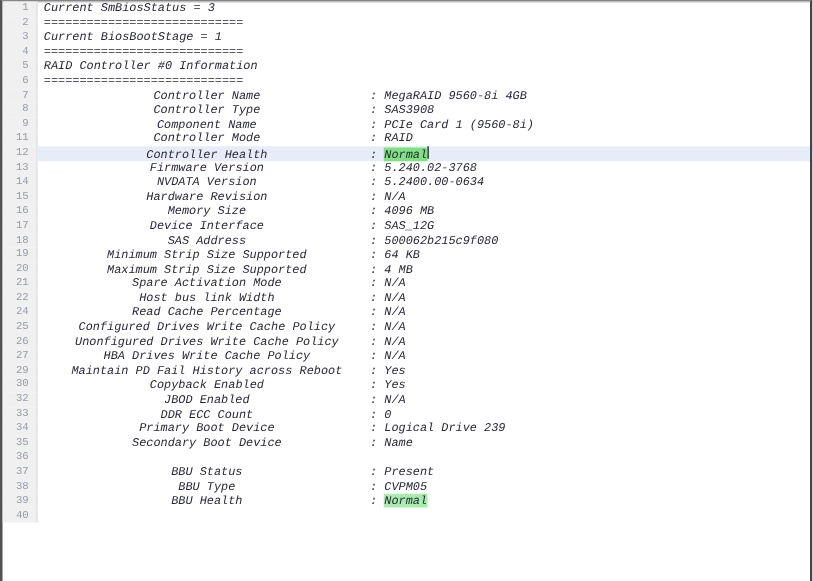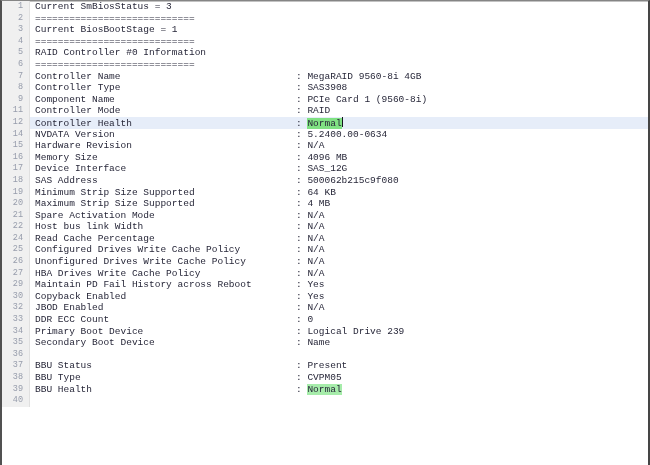--- a/index.html
+++ b/index.html
@@ -35,25 +35,26 @@
     color: var(--line-number-color);
     font-size: 8.5px;
     text-align: right;
     padding-right: 6px;
   }
 
   .content {
     flex: 1 1 auto;
     padding-left: 5px;
     color: var(--text-color);
+    font-style: italic;
   }
 
   .row.hl-row .content { background: var(--hl-row); }
 
-  .label { display: inline-block; width: 261px; }
+  .label { display: inline-block; width: 261px; text-align: center; }
 
   .value.hl-green { background: var(--hl-green); }
   .value.hl-green-light { background: var(--hl-green-light); }
 
   .caret {
     display: inline-block;
     width: 1px;
     height: 10px;
     background: #15151f;
     vertical-align: -1px;
@@ -67,20 +68,21 @@
     <div class="row"><div class="gutter">2</div><div class="content"><span class="text">============================</span></div></div>
     <div class="row"><div class="gutter">3</div><div class="content"><span class="text">Current BiosBootStage = 1</span></div></div>
     <div class="row"><div class="gutter">4</div><div class="content"><span class="text">============================</span></div></div>
     <div class="row"><div class="gutter">5</div><div class="content"><span class="text">RAID Controller #0 Information</span></div></div>
     <div class="row"><div class="gutter">6</div><div class="content"><span class="text">============================</span></div></div>
     <div class="row"><div class="gutter">7</div><div class="content"><span class="label">Controller Name</span><span class="colon">: </span><span class="value">MegaRAID 9560-8i 4GB</span></div></div>
     <div class="row"><div class="gutter">8</div><div class="content"><span class="label">Controller Type</span><span class="colon">: </span><span class="value">SAS3908</span></div></div>
     <div class="row"><div class="gutter">9</div><div class="content"><span class="label">Component Name</span><span class="colon">: </span><span class="value">PCIe Card 1 (9560-8i)</span></div></div>
     <div class="row"><div class="gutter">11</div><div class="content"><span class="label">Controller Mode</span><span class="colon">: </span><span class="value">RAID</span></div></div>
     <div class="row hl-row"><div class="gutter">12</div><div class="content"><span class="label">Controller Health</span><span class="colon">: </span><span class="value hl-green">Normal</span><span class="caret"></span></div></div>
+    <div class="row"><div class="gutter">13</div><div class="content"><span class="label">Firmware Version</span><span class="colon">: </span><span class="value">5.240.02-3768</span></div></div>
     <div class="row"><div class="gutter">14</div><div class="content"><span class="label">NVDATA Version</span><span class="colon">: </span><span class="value">5.2400.00-0634</span></div></div>
     <div class="row"><div class="gutter">15</div><div class="content"><span class="label">Hardware Revision</span><span class="colon">: </span><span class="value">N/A</span></div></div>
     <div class="row"><div class="gutter">16</div><div class="content"><span class="label">Memory Size</span><span class="colon">: </span><span class="value">4096 MB</span></div></div>
     <div class="row"><div class="gutter">17</div><div class="content"><span class="label">Device Interface</span><span class="colon">: </span><span class="value">SAS_12G</span></div></div>
     <div class="row"><div class="gutter">18</div><div class="content"><span class="label">SAS Address</span><span class="colon">: </span><span class="value">500062b215c9f080</span></div></div>
     <div class="row"><div class="gutter">19</div><div class="content"><span class="label">Minimum Strip Size Supported</span><span class="colon">: </span><span class="value">64 KB</span></div></div>
     <div class="row"><div class="gutter">20</div><div class="content"><span class="label">Maximum Strip Size Supported</span><span class="colon">: </span><span class="value">4 MB</span></div></div>
     <div class="row"><div class="gutter">21</div><div class="content"><span class="label">Spare Activation Mode</span><span class="colon">: </span><span class="value">N/A</span></div></div>
     <div class="row"><div class="gutter">22</div><div class="content"><span class="label">Host bus link Width</span><span class="colon">: </span><span class="value">N/A</span></div></div>
     <div class="row"><div class="gutter">24</div><div class="content"><span class="label">Read Cache Percentage</span><span class="colon">: </span><span class="value">N/A</span></div></div>

